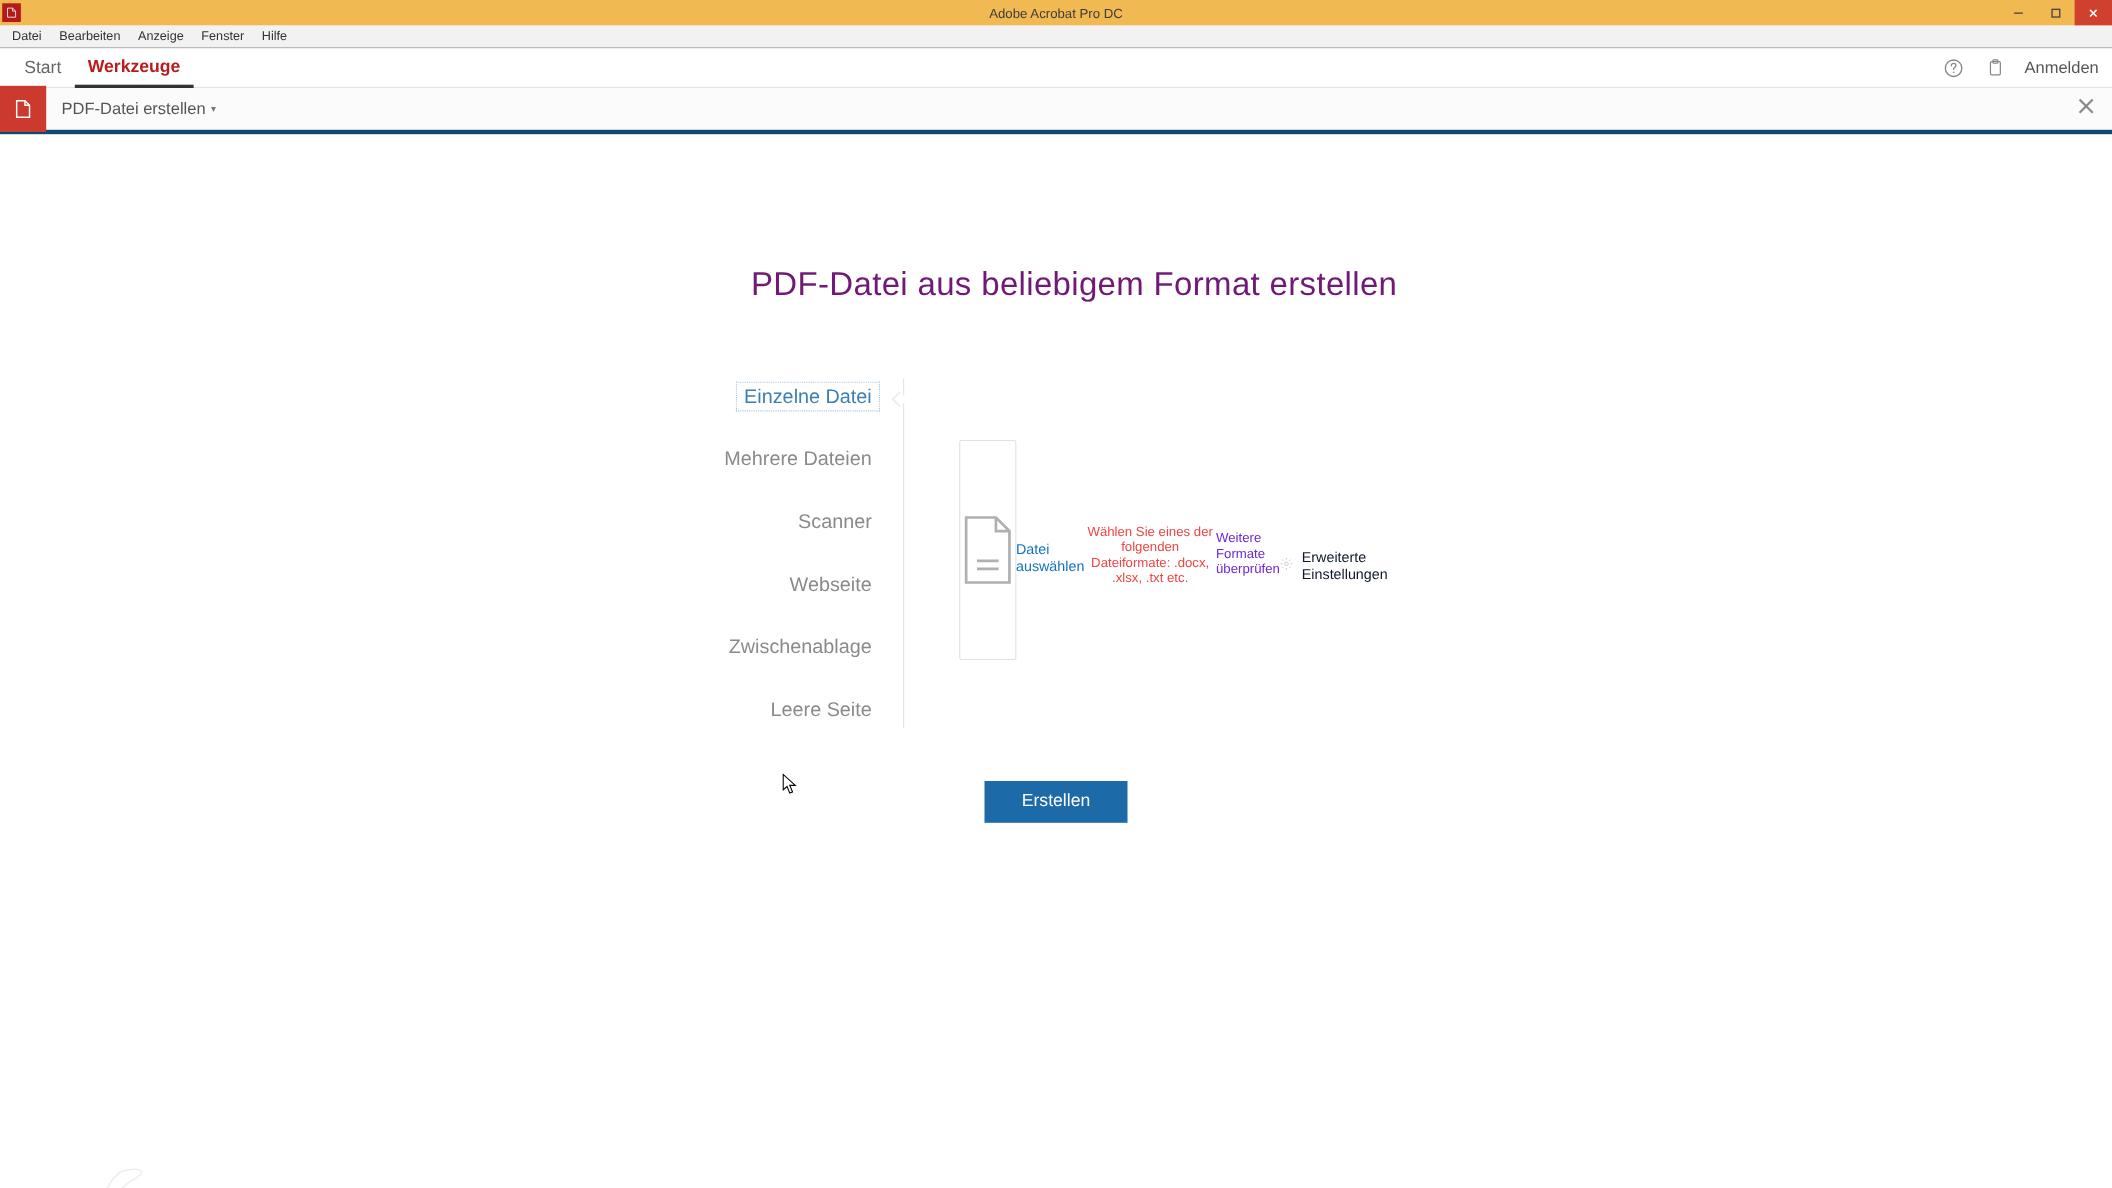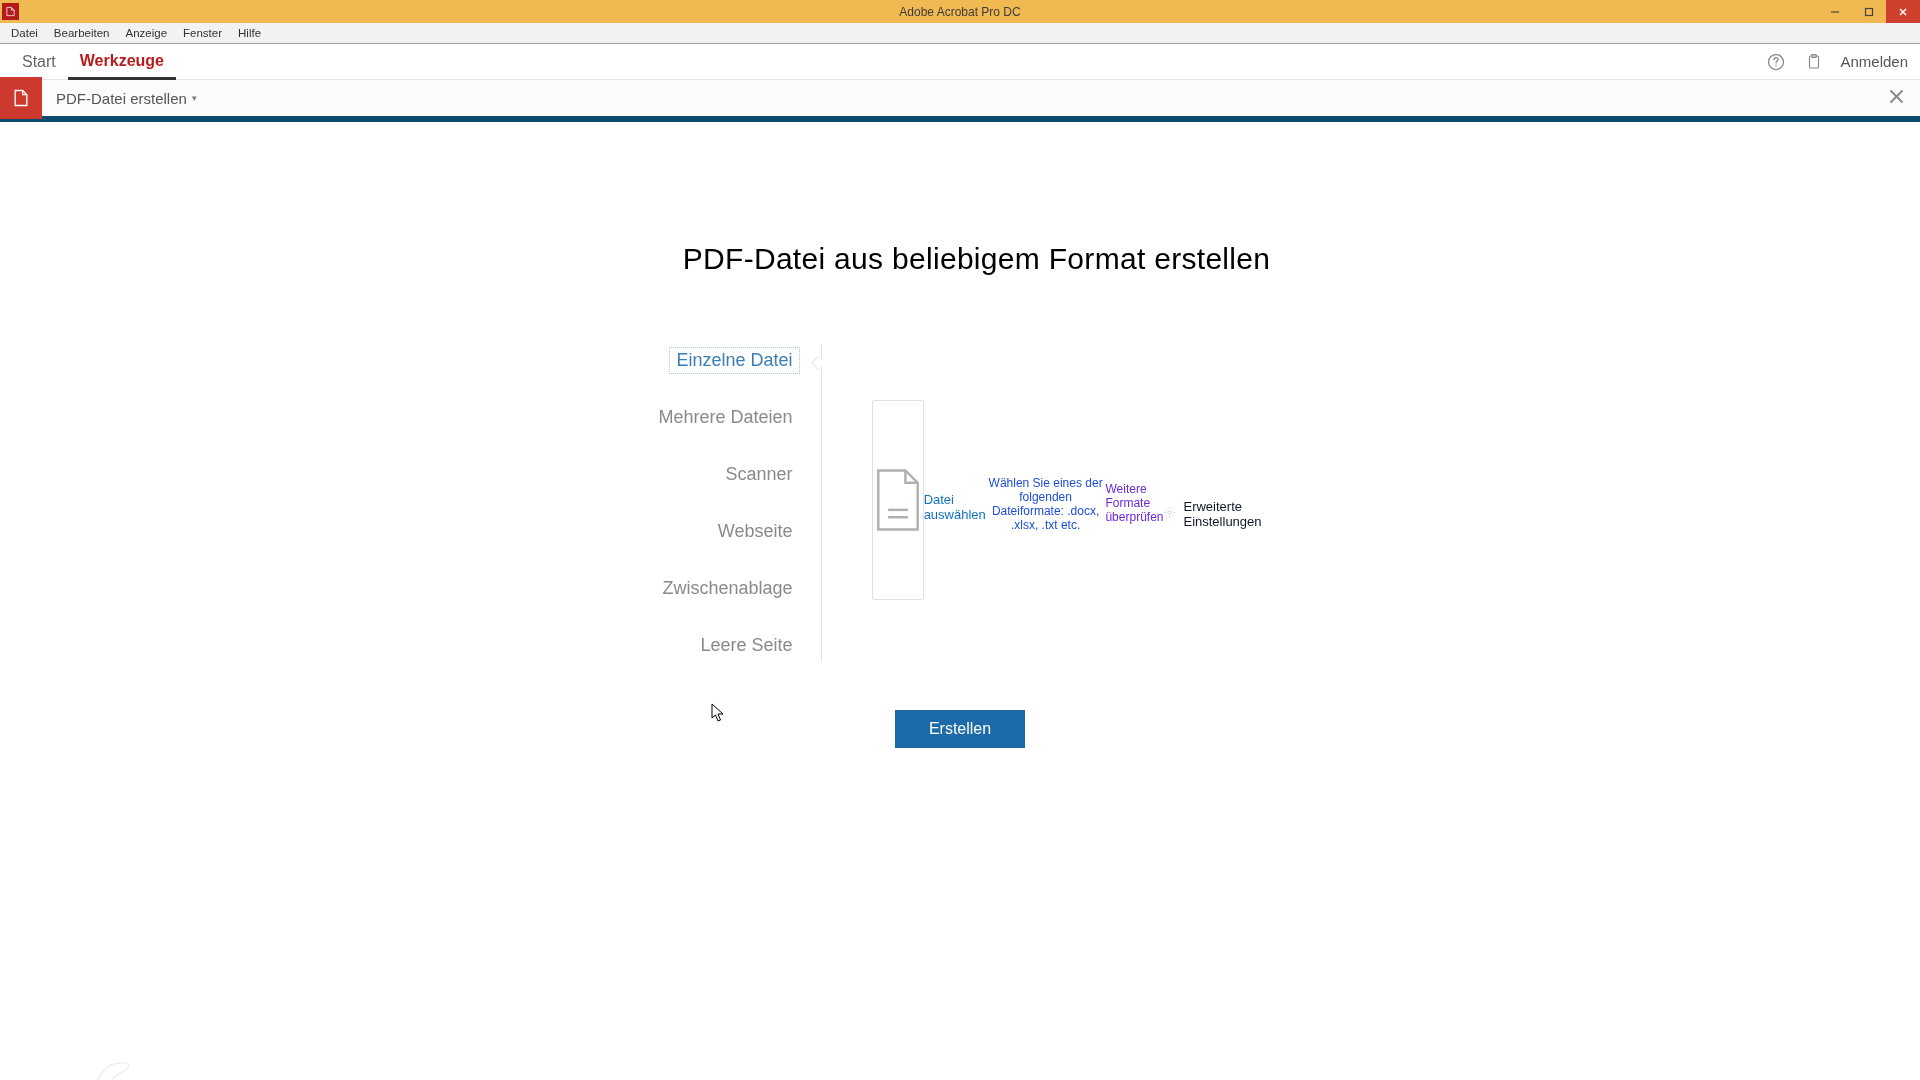--- a/index.html
+++ b/index.html
@@ -21,43 +21,43 @@
 
 
 .tabstrip { height: 36px; background: #ffffff; border-bottom: 1px solid #e3e3e3; display: flex; align-items: center; padding-left: 10px; position: relative; }
 .tab { font-size: 16px; color: #666; padding: 7px 12px; cursor: pointer; }
 .tab.active { color: #b91c1c; font-weight: 600; border-bottom: 3px solid #333; margin-bottom: -1px; }
 .tabstrip-right { position: absolute; right: 12px; display: flex; align-items: center; gap: 14px; }
 .tab-icon { width: 24px; height: 24px; display: flex; align-items: center; justify-content: center; cursor: pointer; color: #666; }
 .signin { font-size: 15px; color: #555; cursor: pointer; }
 
 
-.toolbar { height: 42px; background: #fbfbfb; border-bottom: 6px solid #0c4a6e; display: flex; align-items: center; position: relative; }
+.toolbar { height: 42px; background: #fbfbfb; border-bottom: 4px solid #0c4a6e; display: flex; align-items: center; position: relative; }
 .tool-badge { width: 42px; height: 42px; background: #cc3a2f; display: flex; align-items: center; justify-content: center; }
 .tool-label { font-size: 15px; color: #555; margin-left: 14px; cursor: pointer; display: flex; align-items: center; gap: 5px; }
 .tool-label .caret { font-size: 9px; color: #777; }
 .tool-close { position: absolute; right: 16px; cursor: pointer; color: #777; }
 
 
 .main { position: relative; height: calc(1080px - 23px - 21px - 36px - 42px); background: #ffffff; }
-.heading { font-size: 30px; font-weight: 300; color: #000000; text-align: center; margin-top: 120px; letter-spacing: 0.3px; margin-left: 33px; }
+.heading { font-size: 30px; font-weight: 300; color: #701a75; text-align: center; margin-top: 120px; letter-spacing: 0.3px; margin-left: 33px; }
 
 .panel { display: flex; justify-content: center; margin-top: 62px; }
 .options { display: flex; flex-direction: column; align-items: flex-end; padding-right: 28px; border-right: 1px solid #e4e4e4; gap: 36px; padding-top: 6px; padding-bottom: 6px; }
 .option { font-size: 18px; color: #8a8a8a; cursor: pointer; font-weight: 300; }
 .option.selected { color: #3b7fb6; border: 1px dotted #a9c7e0; padding: 2px 6px; margin: -3px -7px; }
 
 .target { width: 440px; display: flex; flex-direction: row; align-items: center; padding-left: 50px; position: relative; }
 .options-wrap { position: relative; padding-top: 6px; }
 .arrow-notch { position: absolute; right: -1px; top: 20px; width: 10px; height: 10px; border-left: 1px solid #e4e4e4; border-bottom: 1px solid #e4e4e4; background: #fff; transform: rotate(45deg); }
 
 .dropzone { width: 150px; height: 200px; border: 1px solid #e2e2e2; border-radius: 2px; display: flex; align-items: center; justify-content: center; cursor: pointer; }
 .file-icon { color: #aeaeae; }
 .select-link { font-size: 13px; color: #1473bf; margin-top: 13px; cursor: pointer; }
-.hint { font-size: 12px; color: #1d4ed8; margin-top: 8px; text-align: center; }
+.hint { font-size: 12px; color: #ef4444; margin-top: 8px; text-align: center; }
 .more-link { font-size: 12px; color: #6d28d9; margin-top: 5px; cursor: pointer; }
 .adv { font-size: 13px; color: #0f172a; margin-top: 28px; display: flex; align-items: center; gap: 7px; }
 .adv .gear { color: #c7c7c7; }
 
 .create-btn { display: block; margin: 48px auto 0; background: #1d6aa8; color: #fff; border: none; font-size: 16px; padding: 10px 34px; cursor: pointer; }
 
 
 .cursor { position: absolute; left: 711px; top: 461px; pointer-events: none; z-index: 50; }
 
 

